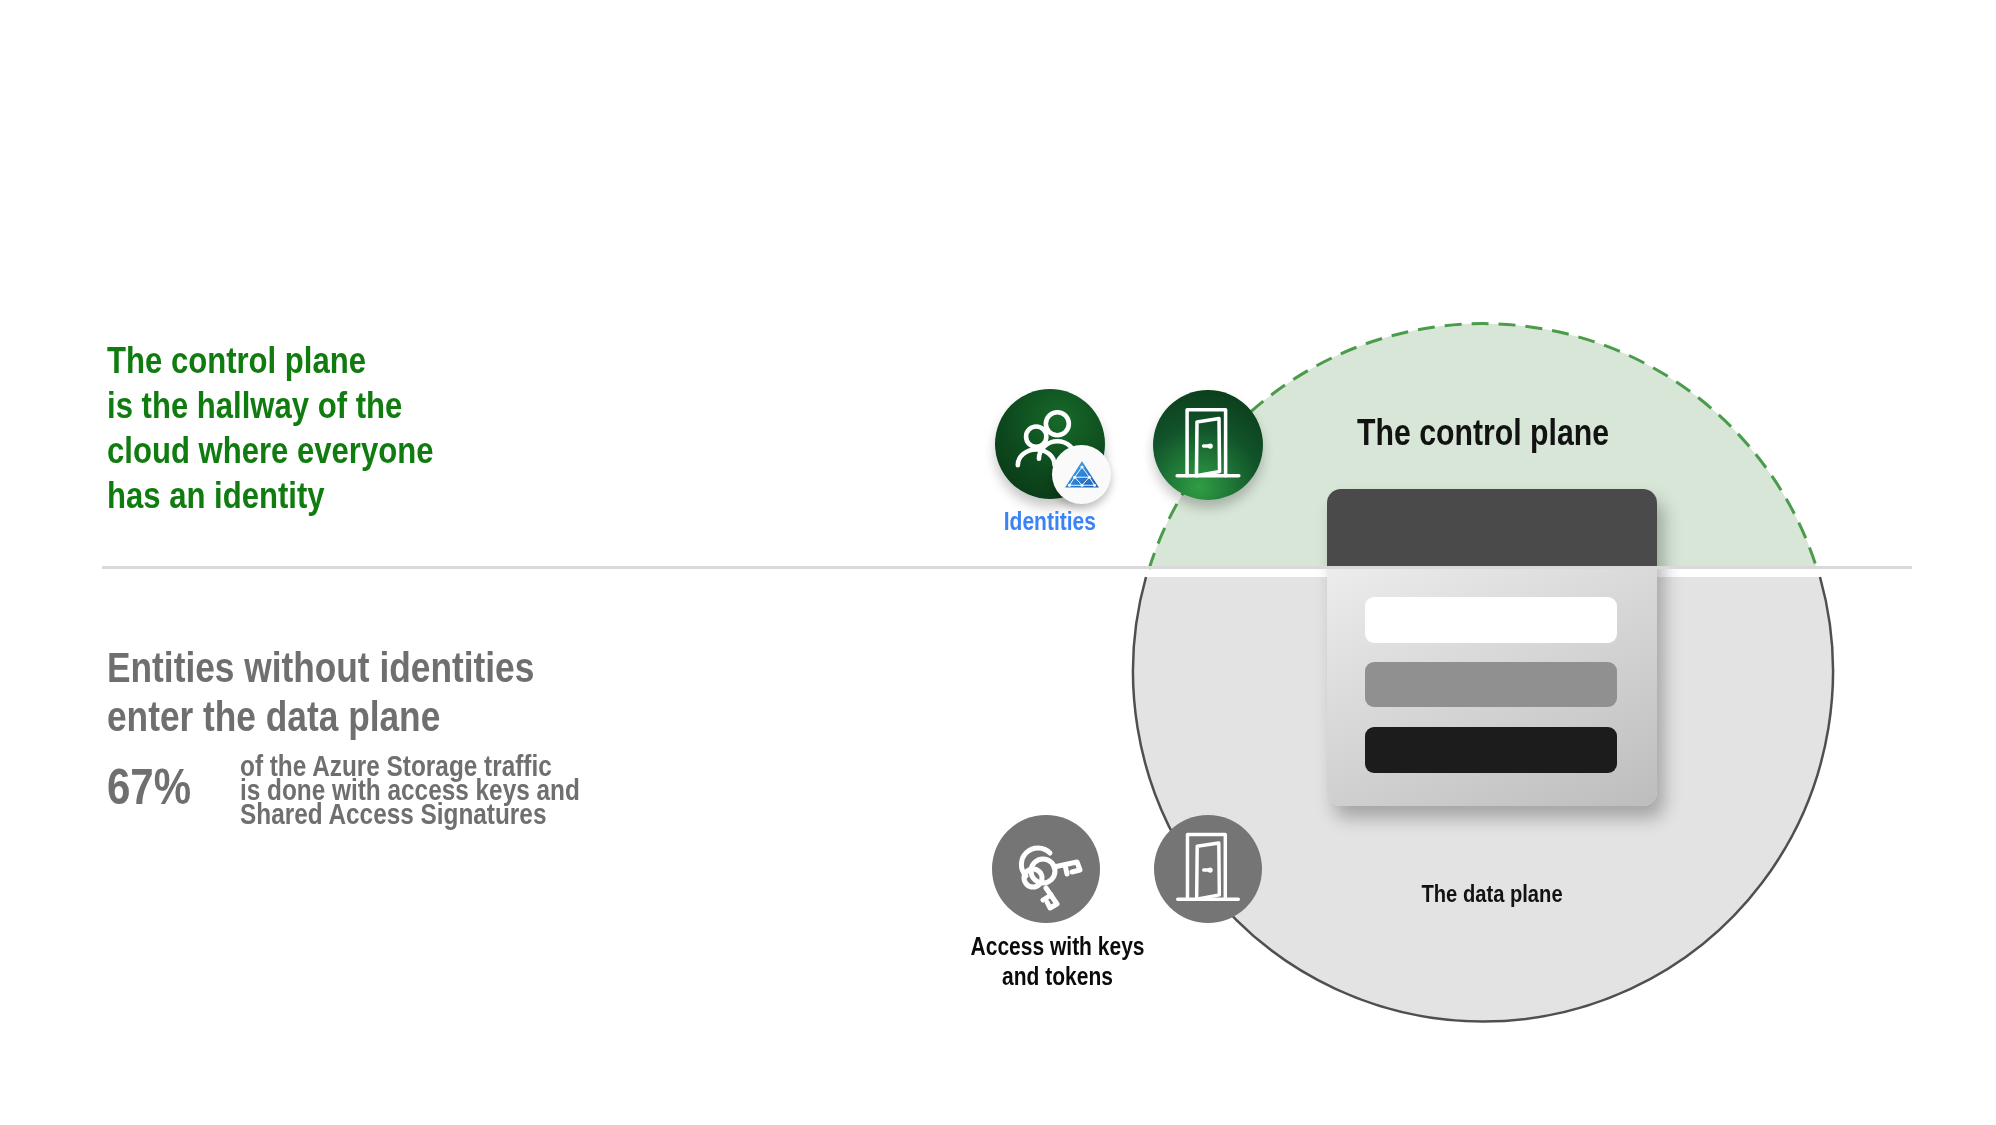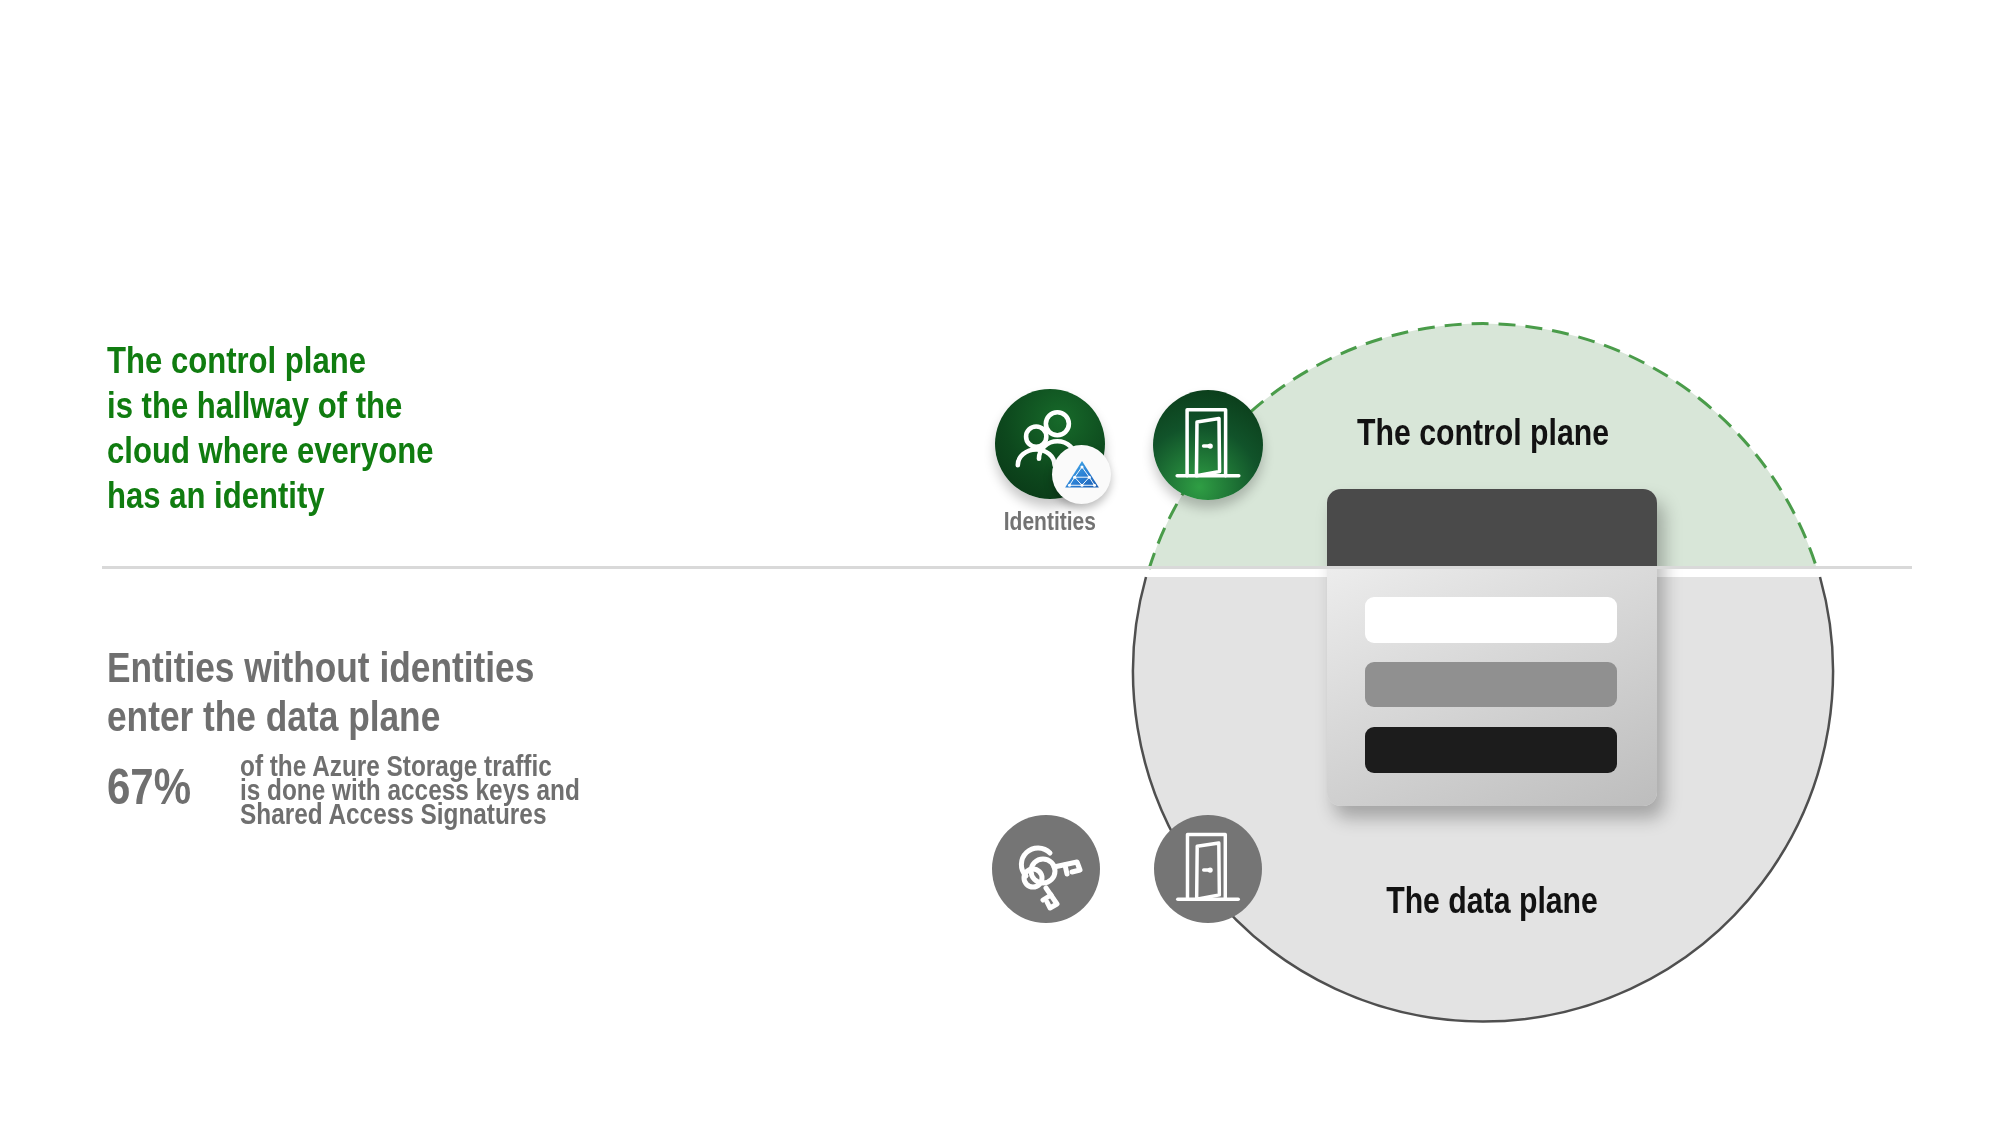--- a/index.html
+++ b/index.html
@@ -44,22 +44,22 @@
     background:radial-gradient(circle at 42% 88%,#2f9e44 0%,#11532a 52%,#0a3a18 92%);
     box-shadow:0 8px 12px rgba(0,0,0,.22);}
   #keys-circle{left:992px;top:815px;width:108px;height:108px;background:#757575;}
   #data-door-circle{left:1154px;top:815px;width:108px;height:108px;background:#757575;}
   #entra-badge{left:1052px;top:445px;width:59px;height:59px;border-radius:50%;background:#fafafa;
     box-shadow:0 5px 9px rgba(0,0,0,.25);z-index:7;display:flex;align-items:center;justify-content:center;}
 
   
   .diagram-label{z-index:8;text-align:center;color:#121212;font-weight:700;}
   #control-plane-label{left:1323px;top:412px;width:320px;font-size:36px;}
-  #data-plane-label{left:1332px;top:880px;width:320px;font-size:36px;}
-  #identities-label{left:955px;top:507px;width:190px;font-size:25px;color:#737373;}
+  #data-plane-label{left:1332px;top:880px;width:320px;font-size:24px;}
+  #identities-label{left:955px;top:507px;width:190px;font-size:25px;color:#3b82f6;}
   #access-label{left:930px;top:931px;width:255px;font-size:25px;line-height:30px;color:#0b0b0b;}
 </style>
 </head>
 <body>
 
 <div id="slide">
 
   <svg id="circle-svg" class="abs" width="1996" height="1125" viewBox="0 0 1996 1125">
     <path d="M1149 569 A350 350 0 0 1 1817 569 Z" fill="#d8e6d8"></path>
     <path d="M1146 577 A350 350 0 1 0 1820 577 Z" fill="#e3e3e3"></path>
@@ -173,14 +173,18 @@
 
   <div id="control-plane-label" class="abs diagram-label">
     <span class="condense-c">The control plane</span>
   </div>
   <div id="data-plane-label" class="abs diagram-label">
     <span class="condense-c">The data plane</span>
   </div>
   <div id="identities-label" class="abs diagram-label">
     <span class="condense-c">Identities</span>
   </div>
+  <div id="access-label" class="abs diagram-label">
+    <span class="condense-c"><div>Access with keys</div>
+    <div>and tokens</div></span>
+  </div>
 
 </div>
 
 </body></html>

